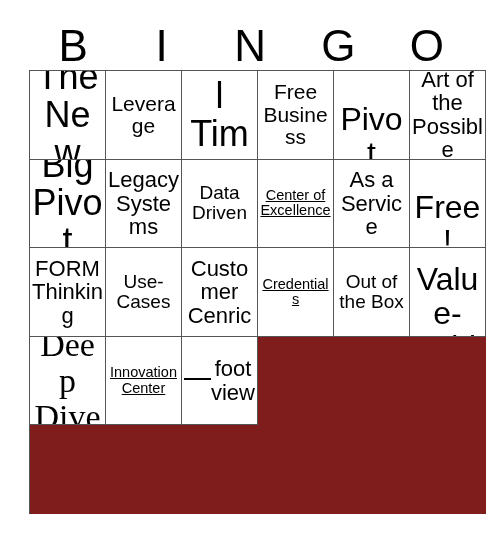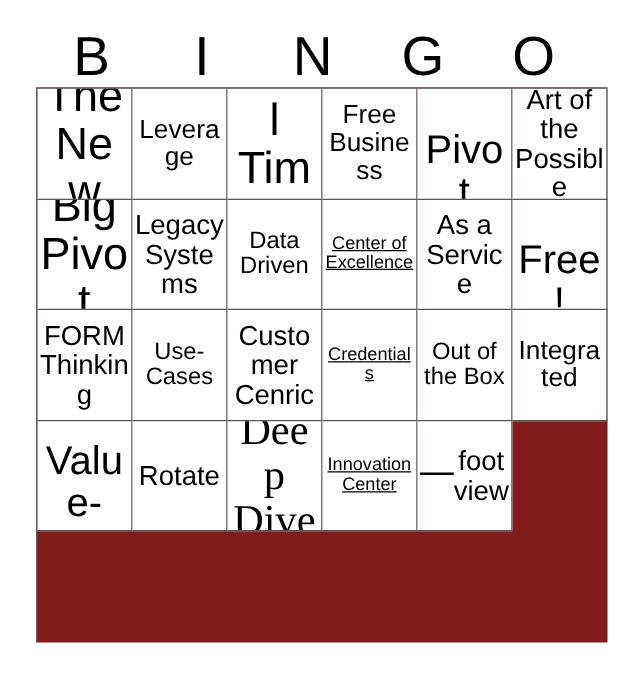--- a/index.html
+++ b/index.html
@@ -162,28 +162,22 @@
       </div>
       <div class="cell fs-md">
         <span class="cell-text">Customer Cenric</span>
       </div>
       <div class="cell fs-xs">
         <span class="cell-text">Credentials</span>
       </div>
       <div class="cell fs-lg">
         <span class="cell-text">Out of the Box</span>
       </div>
-      <div class="cell fs-sm">
-        <span class="cell-text">Integrated</span>
-      </div>
       <div class="cell fs-xl">
         <span class="cell-text">Value-Add</span>
-      </div>
-      <div class="cell fs-md">
-        <span class="cell-text">Rotate</span>
       </div>
       <div class="cell fs-xxl">
         <span class="cell-text" style="font-size: 34px; font-family: Liberation Serif, serif;">Deep Dive</span>
       </div>
       <div class="cell fs-xs">
         <span class="cell-text">Innovation Center</span>
       </div>
       <div class="cell fs-md blank-cell">
         <span class="blank-line blank-w-footview"></span>
         <span class="cell-text">foot view</span>

